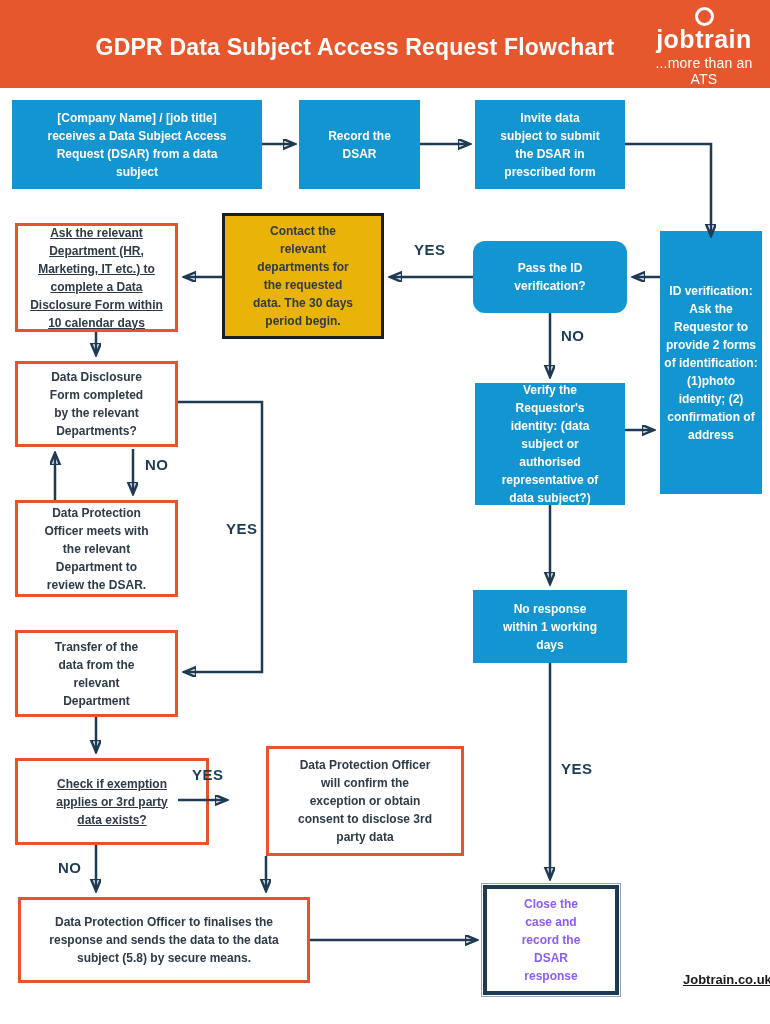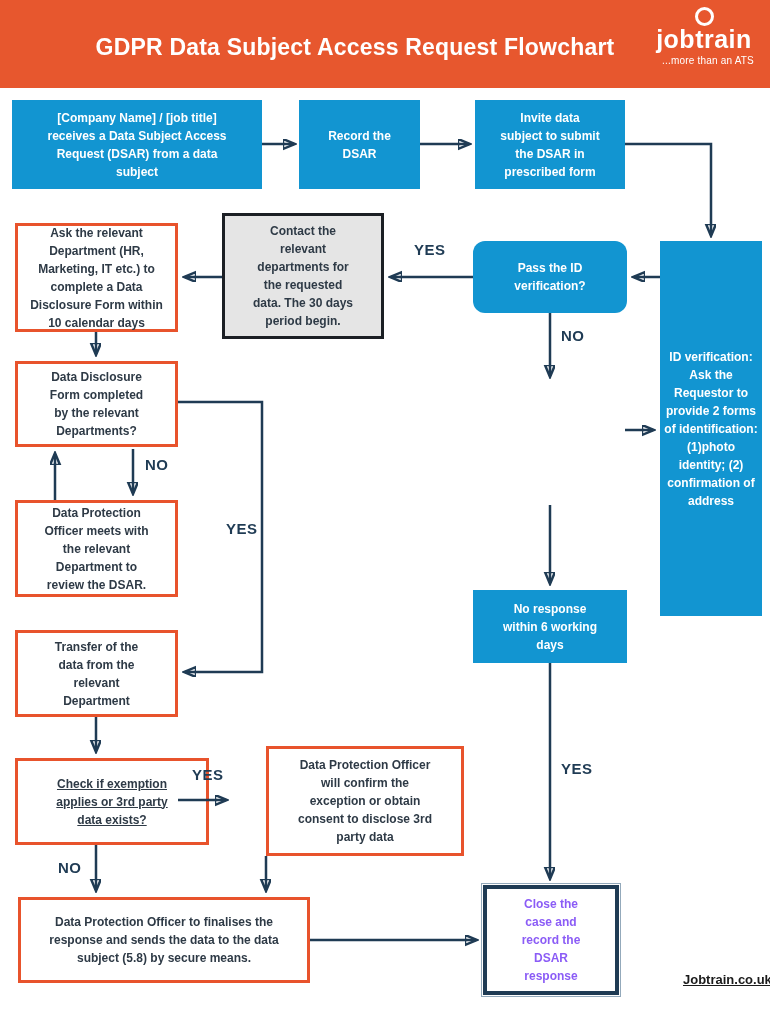--- a/index.html
+++ b/index.html
@@ -16,29 +16,29 @@
   }
   
   .header{position:absolute;left:0;top:0;width:770px;height:88px;background:var(--orange);}
   .title{
     position:absolute;left:0;right:60px;top:34px;text-align:center;
     color:#fff;font-size:23px;font-weight:bold;letter-spacing:.2px;
   }
   .logo{position:absolute;right:16px;top:7px;width:100px;color:#ffffff;text-align:center;}
   .logo-head{width:13px;height:13px;border:3px solid #fff;border-radius:50%;margin:0 auto 0;}
   .logo-word{font-size:25px;font-weight:bold;letter-spacing:.5px;line-height:1.05;}
-  .logo-tag{font-size:10px;text-align:right;margin-top:3px;letter-spacing:.2px;}
+  .logo-tag{font-size:14px;text-align:center;margin-top:3px;letter-spacing:.2px;}
   
   .node{
     position:absolute;box-sizing:border-box;display:flex;align-items:center;justify-content:center;
     text-align:center;font-size:12px;font-weight:600;line-height:1.5;padding:4px 25px;
   }
   .node.blue{background:var(--blue);color:#fff;}
   .node.orange{background:#fff;border:3px solid var(--border-orange);color:#2E3A46;}
-  .node.dark{background:#e5e5e5;border:3px solid var(--dark);color:#2E3A46;}
+  .node.dark{background:#eab308;border:3px solid var(--dark);color:#2E3A46;}
   .node.navy{
     background:#fff;border:4px solid var(--navy);color:#8b5cf6;
     outline:1px solid #93A9BB;outline-offset:1px;
   }
   
   .edge-label{
     position:absolute;color:var(--navy);font-weight:bold;font-size:15px;letter-spacing:.5px;
   }
   
   .wires{position:absolute;left:0;top:0;width:770px;height:1024px;pointer-events:none;}
@@ -60,29 +60,30 @@
       <div class="logo-head"></div>
       <div class="logo-word">jobtrain</div>
       <div class="logo-tag">...more than an ATS</div>
     </div>
   </div>
 
   <div class="node blue" style="left:12px;top:100px;width:250px;height:89px;">[Company Name] / [job title] receives a Data Subject Access Request (DSAR) from a data subject</div>
   <div class="node blue" style="left:299px;top:100px;width:121px;height:89px;">Record the DSAR</div>
   <div class="node blue" style="left:475px;top:100px;width:150px;height:89px;">Invite data subject to submit the DSAR in prescribed form</div>
 
-  <div class="node orange" style="left:15px;top:223px;width:163px;height:109px;padding:12px 5px;">Ask the relevant Department (HR, Marketing, IT etc.) to complete a Data Disclosure Form within 10 calendar days</div>
+  <div class="node orange" style="left:15px;top:223px;width:163px;height:109px;padding:12px 5px;text-decoration:underline;">Ask the relevant Department (HR, Marketing, IT etc.) to complete a Data Disclosure Form within 10 calendar days</div>
   <div class="node dark" style="left:222px;top:213px;width:162px;height:126px;">Contact the relevant departments for the requested data. The 30 days period begin.</div>
   <div class="node blue" style="left:473px;top:241px;width:154px;height:72px;border-radius:12px;">Pass the ID verification?</div>
-  <div class="node blue" style="left:660px;top:241px;width:102px;height:375px;padding:4px 4px;">ID verification: Ask the Requestor to provide 2 forms of identification: (1)photo identity; (2) confirmation of address</div>
+  <div class="node blue" style="left:660px;top:231px;width:102px;height:263px;padding:4px 4px;">ID verification: Ask the Requestor to provide 2 forms of identification: (1)photo identity; (2) confirmation of address</div>
 
   <div class="node orange" style="left:15px;top:361px;width:163px;height:86px;">Data Disclosure Form completed by the relevant Departments?</div>
   <div class="node orange" style="left:15px;top:500px;width:163px;height:97px;">Data Protection Officer meets with the relevant Department to review the DSAR.</div>
+  <div class="node blue" style="left:475px;top:383px;width:150px;height:122px;">Verify the Requestor's identity: (data subject or authorised representative of data subject?)</div>
 
-  <div class="node blue" style="left:473px;top:590px;width:154px;height:73px;">No response within 6 working days</div>
+  <div class="node blue" style="left:473px;top:590px;width:154px;height:73px;">No response within 1 working days</div>
   <div class="node orange" style="left:15px;top:630px;width:163px;height:87px;">Transfer of the data from the relevant Department</div>
   <div class="node orange" style="left:15px;top:758px;width:194px;height:87px;text-decoration:underline;">Check if exemption applies or 3rd party data exists?</div>
   <div class="node orange" style="left:233px;top:746px;width:198px;height:110px;margin-left:33px;">Data Protection Officer will confirm the exception or obtain consent to disclose 3rd party data</div>
 
   <div class="node orange" style="left:18px;top:897px;width:292px;height:86px;">Data Protection Officer to finalises the response and sends the data to the data subject (5.8) by secure means.</div>
   <div class="node navy" style="left:483px;top:885px;width:136px;height:110px;">Close the case and record the DSAR response</div>
 
   <div class="edge-label" style="left:414px;top:241px;">YES</div>
   <div class="edge-label" style="left:561px;top:327px;">NO</div>
   <div class="edge-label" style="left:145px;top:456px;">NO</div>

